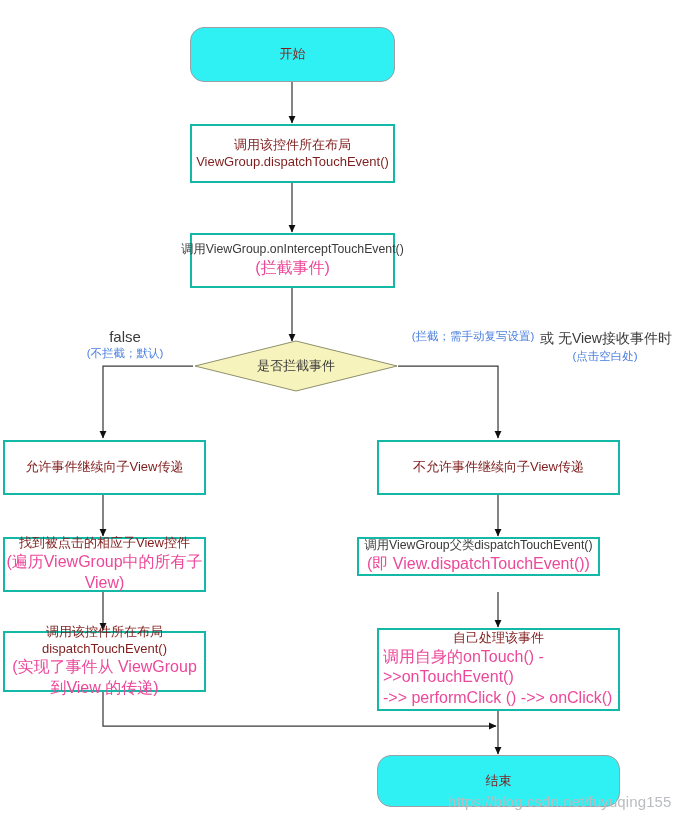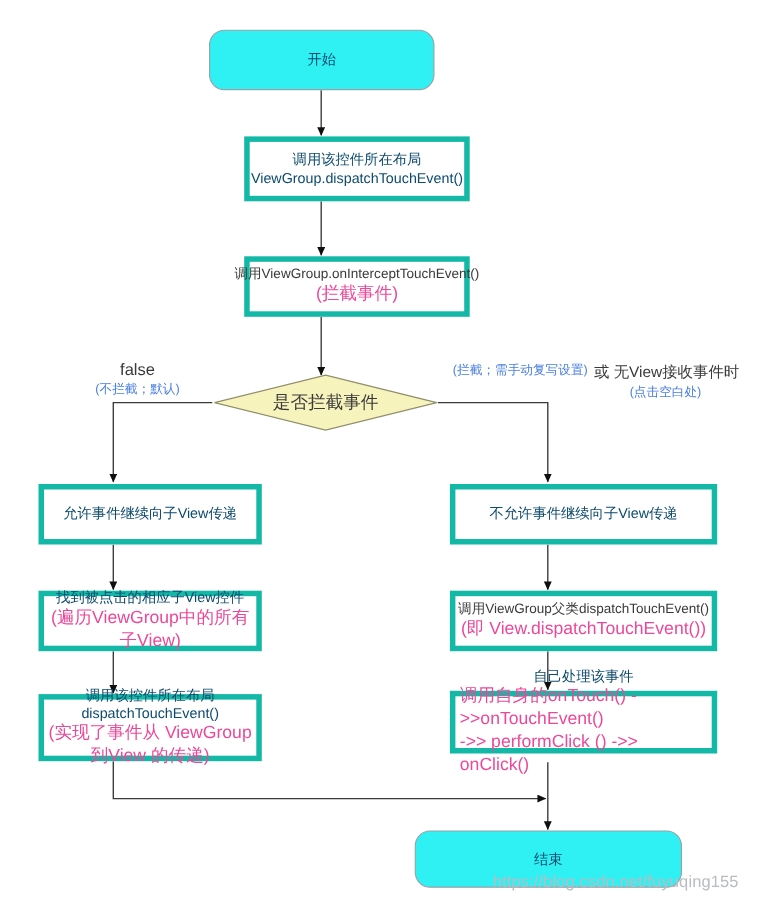--- a/index.html
+++ b/index.html
@@ -30,58 +30,57 @@
   }
   .terminal {
     background: #2ff0f3;
     border: 1px solid #9aa0a6;
     border-radius: 14px;
     font-size: 13px;
     color: #2b2b2b;
   }
   .process {
     background: #ffffff;
-    border: 5px solid #14b8a6;
-    font-size: 13px;
-    margin-left: 32px;
+    border: 2px solid #14b8a6;
+    font-size: 13px;
   }
   .sub {
     color: #ec4899;
     font-size: 16px;
     line-height: 1.3;
   }
   .sub-left {
     text-align: left;
     align-self: stretch;
     padding-left: 4px;
   }
   .main-line {
     font-size: 13px;
-    color: #0c4a6e;
+    color: #7f1d1d;
     white-space: nowrap;
   }
   .main-line-sm {
     font-size: 12.3px;
     color: #3a3a3a;
     white-space: nowrap;
   }
   .decision-wrap {
     position: absolute;
     display: flex;
     align-items: center;
     justify-content: center;
   }
   .decision-wrap svg {
     position: absolute;
     top: 0;
     left: 0;
   }
   .decision-label {
     position: relative;
-    font-size: 16px;
+    font-size: 13px;
     color: #3a3a3a;
     z-index: 2;
     white-space: nowrap;
   }
   .edge-label {
     position: absolute;
     text-align: center;
     white-space: nowrap;
   }
   .edge-label .lbl-main {
@@ -200,26 +199,26 @@
   <div class="node process" style="left:3px; top:631px; width:203px; height:61px;">
     <span class="main-line">调用该控件所在布局</span>
     <span class="main-line">dispatchTouchEvent()</span>
     <span class="sub">(实现了事件从 ViewGroup到View 的传递)</span>
   </div>
 
   <div class="node process" style="left:377px; top:440px; width:243px; height:55px;">
     <span class="main-line">不允许事件继续向子View传递</span>
   </div>
 
-  <div class="node process" style="left:377px; top:537px; width:243px; height:55px;">
+  <div class="node process" style="left:357px; top:537px; width:243px; height:39px;">
     <span class="main-line-sm">调用ViewGroup父类dispatchTouchEvent()</span>
     <span class="sub">(即 View.dispatchTouchEvent())</span>
   </div>
 
-  <div class="node process" style="left:377px; top:628px; width:243px; height:57px;">
+  <div class="node process" style="left:377px; top:628px; width:243px; height:83px;">
     <span class="main-line">自己处理该事件</span>
     <span class="sub sub-left">调用自身的onTouch() -&gt;&gt;onTouchEvent()</span>
     <span class="sub sub-left">-&gt;&gt; performClick  ()   -&gt;&gt; onClick()</span>
   </div>
 
   <div class="node terminal" style="left:377px; top:755px; width:243px; height:52px;">
     <span class="main-line">结束</span>
   </div>
 
   <div class="watermark">https://blog.csdn.net/fuyuqing155</div>

